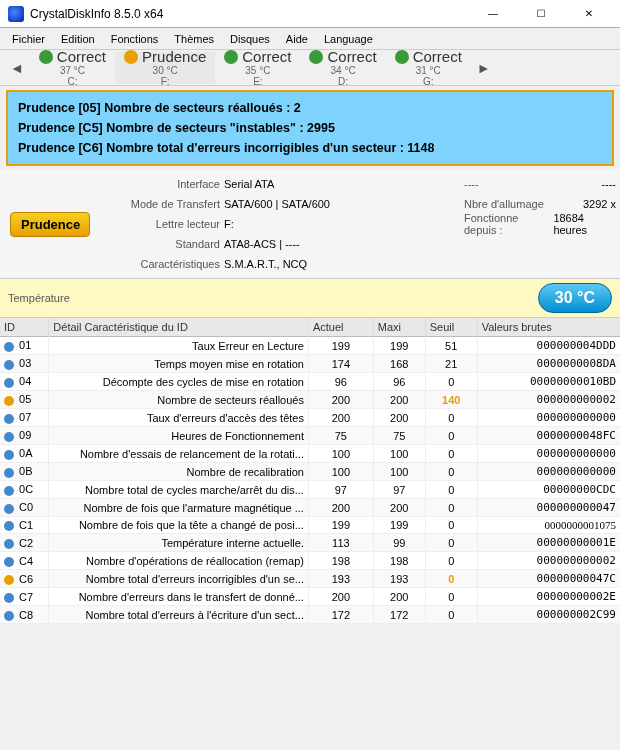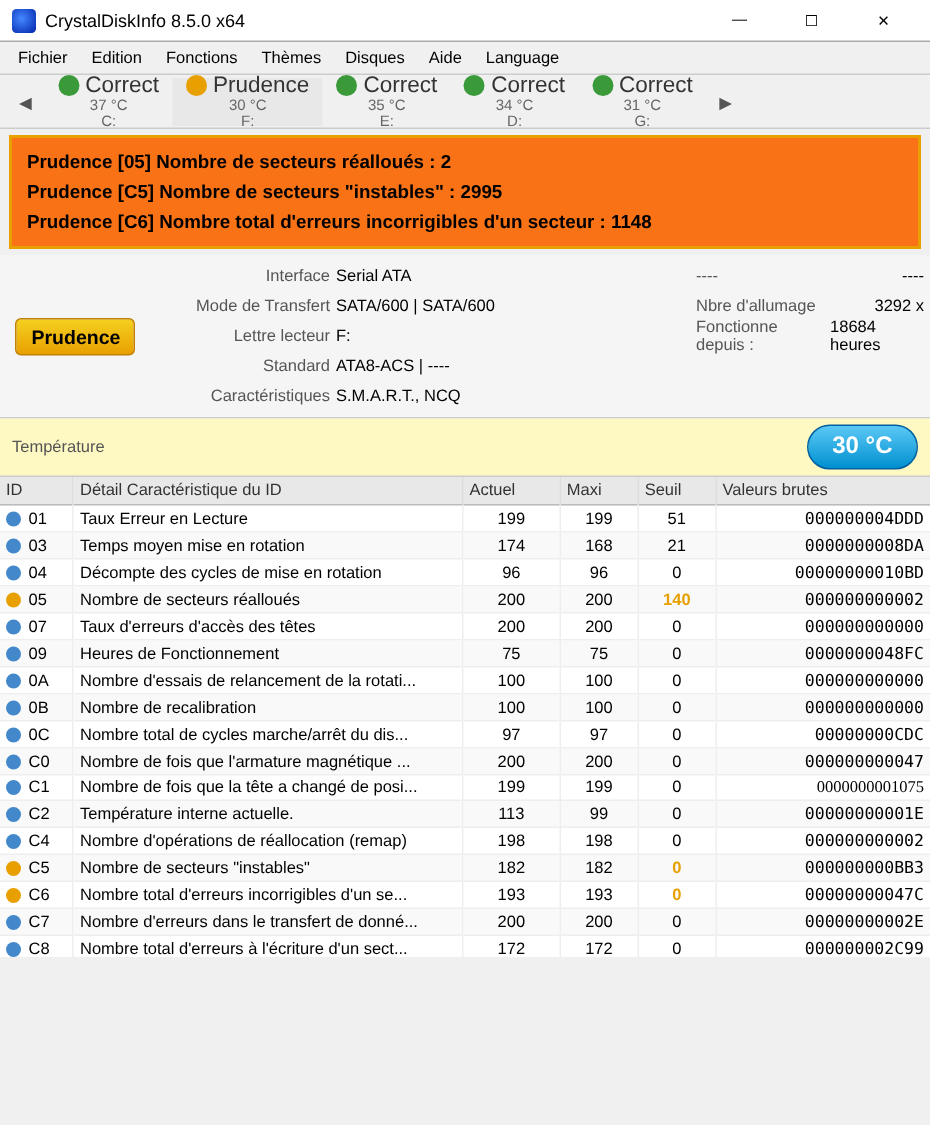--- a/index.html
+++ b/index.html
@@ -103,21 +103,21 @@
     }
     .tab-arrow {
       padding: 2px 6px;
       cursor: pointer;
       font-size: 14px;
       color: #555;
     }
 
     
     #warning-box {
-      background: #f97316;
+      background: #7dd3fc;
       border: 2px solid #e8a000;
       margin: 4px 6px;
       padding: 6px 10px;
       font-size: 12.5px;
       font-weight: bold;
       color: #000;
       line-height: 1.6;
       position: relative;
       z-index: 10;
     }
@@ -238,21 +238,21 @@
     }
     #smart-table td:last-child { border-right: none; }
     .row-icon {
       width: 12px; height: 12px;
       border-radius: 50%;
       display: inline-block;
       vertical-align: middle;
       margin-right: 2px;
     }
     .col-id { width: 28px; }
-    .col-detail { width: 200px; max-width: 200px; overflow: hidden; text-overflow: ellipsis; }
+    .col-detail { width: 200px; max-width: 200px; overflow: hidden; text-overflow: ellipsis; text-align: right; }
     .col-actuel { width: 50px; text-align: center; }
     .col-maxi { width: 40px; text-align: center; }
     .col-seuil { width: 40px; text-align: center; }
     .col-brutes { width: 110px; text-align: right; }
     .warn-text { color: #e8a000; font-weight: bold; }
     .table-wrapper {
       overflow-y: auto;
       max-height: 320px;
     }
   </style>
@@ -531,31 +531,20 @@
     </td>
     <td class="col-detail" style="max-width:200px;overflow:hidden;text-overflow:ellipsis;">Nombre d'opérations de réallocation (remap)</td>
     <td class="col-actuel" style="text-align:center;">198</td>
     <td class="col-maxi" style="text-align:center;">198</td>
     <td class="col-seuil" style="text-align:center;">0</td>
     <td class="col-brutes" style="text-align:right;font-family:monospace;">000000000002</td>
   </tr>
         <tr>
     <td class="col-id">
       <span class="row-icon" style="background:#e8a000;width:10px;height:10px;border-radius:50%;display:inline-block;vertical-align:middle;"></span>
-      C5
-    </td>
-    <td class="col-detail" style="max-width:200px;overflow:hidden;text-overflow:ellipsis;">Nombre de secteurs "instables"</td>
-    <td class="col-actuel" style="text-align:center;">182</td>
-    <td class="col-maxi" style="text-align:center;">182</td>
-    <td class="col-seuil" style="text-align:center;"><span class="warn-text">0</span></td>
-    <td class="col-brutes" style="text-align:right;font-family:monospace;">000000000BB3</td>
-  </tr>
-        <tr>
-    <td class="col-id">
-      <span class="row-icon" style="background:#e8a000;width:10px;height:10px;border-radius:50%;display:inline-block;vertical-align:middle;"></span>
       C6
     </td>
     <td class="col-detail" style="max-width:200px;overflow:hidden;text-overflow:ellipsis;">Nombre total d'erreurs incorrigibles d'un se...</td>
     <td class="col-actuel" style="text-align:center;">193</td>
     <td class="col-maxi" style="text-align:center;">193</td>
     <td class="col-seuil" style="text-align:center;"><span class="warn-text">0</span></td>
     <td class="col-brutes" style="text-align:right;font-family:monospace;">00000000047C</td>
   </tr>
         <tr>
     <td class="col-id">

